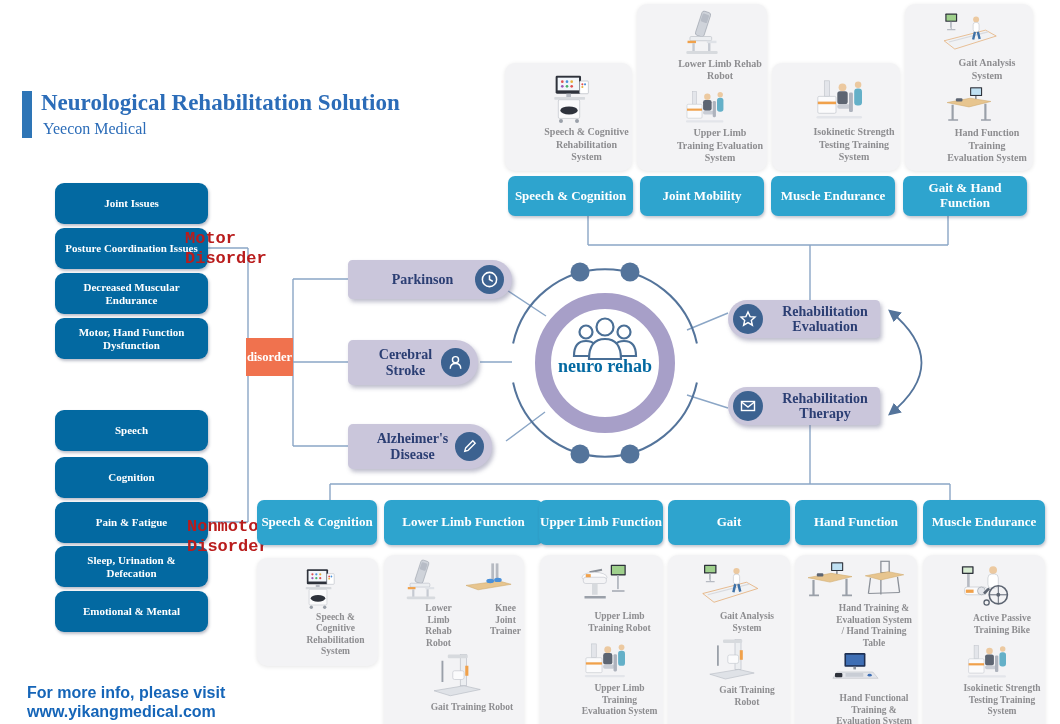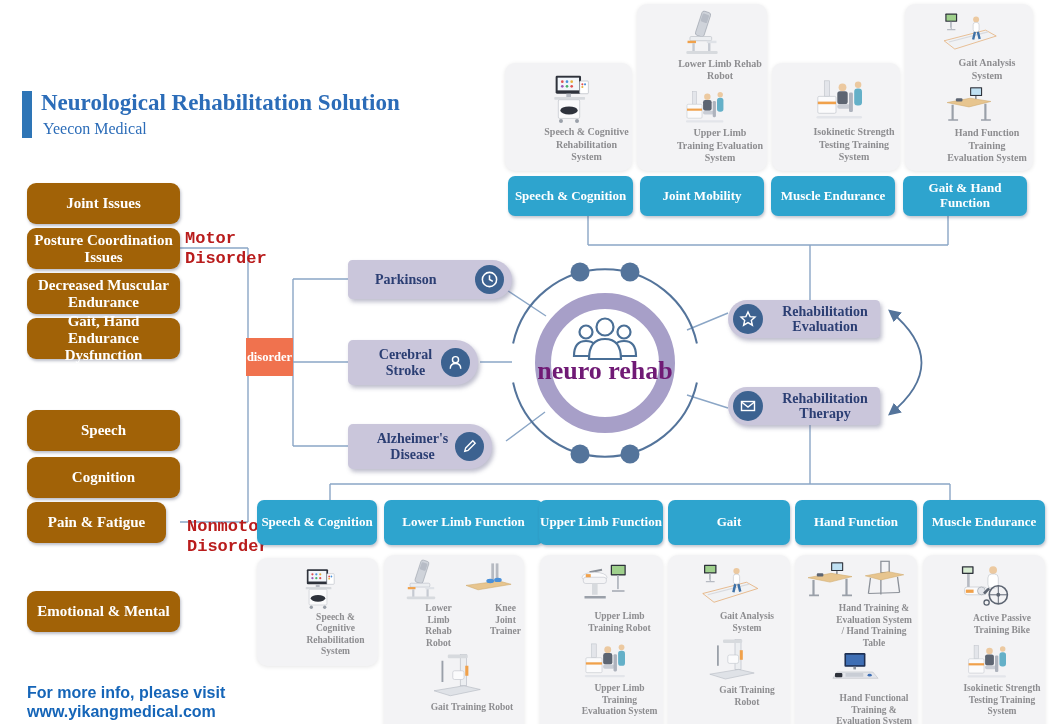--- a/index.html
+++ b/index.html
@@ -9,38 +9,38 @@
   svg{display:block;}
   #wires{position:absolute;left:0;top:0;z-index:0;pointer-events:none;}
   .z1{z-index:1;}
   
   .title-bar{background:#2e75b6;}
   .title{color:#2b6cb8;font-weight:bold;font-size:23px;white-space:nowrap;}
   .subtitle{color:#2b6cb8;font-size:16px;}
   
   .btn{display:flex;align-items:center;justify-content:center;text-align:center;
        color:#fff;font-weight:bold;line-height:1.12;}
-  .btn-blue{background:#a16207;border-radius:9px;font-size:15px;
-            box-shadow:1px 2px 3px rgba(60,70,100,.35);padding:2px 6px;box-sizing:border-box;}
+  .btn-blue{background:#0369a1;border-radius:9px;font-size:11px;
+            box-shadow:1px 2px 3px rgba(60,70,100,.35);padding:2px 6px;box-sizing:border-box;margin-left:28px;}
   .btn-teal{background:#2ea4ce;border-radius:7px;font-size:13px;
             box-shadow:1px 2px 3px rgba(60,70,100,.30);padding:2px 0;box-sizing:border-box;}
   .cat-note{color:#b91c1c;font-family:Liberation Mono, monospace;font-weight:bold;
             font-size:17px;line-height:1.15;}
   .disorder-box{background:#f0724e;color:#fff;font-weight:bold;font-size:12.5px;
                 display:flex;align-items:center;justify-content:center;}
   
   .pill{background:#cac6db;color:#2b3e73;font-weight:bold;display:flex;align-items:center;
         box-shadow:2px 3px 4px rgba(110,110,145,.45);box-sizing:border-box;line-height:1.1;}
-  .pill-l{border-radius:5px 22px 22px 5px;text-align:center;
+  .pill-l{border-radius:5px 22px 22px 5px;justify-content:center;text-align:center;
           font-size:14px;padding-right:42px;padding-left:27px;}
   .pill-r{border-radius:22px 5px 5px 22px;justify-content:center;text-align:center;
           font-size:14px;padding-left:42px;}
   .picon{position:absolute;border-radius:50%;background:#3c6290;display:flex;
          align-items:center;justify-content:center;}
-  .hub-text{color:#701a75;font-weight:bold;font-size:26px;text-align:center;}
+  .hub-text{color:#0369a1;font-weight:bold;font-size:18px;text-align:center;}
   
   .card{position:absolute;background:#f3f3f5;border-radius:10px;
         box-shadow:0 1px 4px rgba(0,0,0,.10);display:flex;flex-direction:column;
         align-items:center;box-sizing:border-box;padding:4px 3px;z-index:1;}
   .plabel{color:#8d8d90;font-weight:bold;text-align:center;line-height:1.22;font-size:10px;padding-left:36px;}
   .plabel-sm{font-size:9.5px;}
   .prow{display:flex;flex-direction:row;align-items:flex-start;justify-content:center;width:100%;}
   .pcol{display:flex;flex-direction:column;align-items:center;flex:1;}
   .footer{color:#1565b8;font-family:"Liberation Sans",sans-serif;font-weight:bold;
           font-size:16px;line-height:1.2;}
@@ -191,25 +191,26 @@
     <path d="M890 311 Q953 363 890 414" fill="none" stroke="#54749b" stroke-width="1.8" marker-start="url(#arrow)" marker-end="url(#arrow)"></path>
   </svg>
 
   <div class="abs z1 title-bar" style="left:22px;top:91px;width:10px;height:47px;"></div>
   <div class="abs z1 title" style="left:41px;top:90px;">Neurological Rehabilitation Solution</div>
   <div class="abs z1 subtitle" style="left:43px;top:120px;">Yeecon Medical</div>
 
   <div class="abs z1 btn btn-blue" style="left:27px;top:183px;width:153px;height:41px;">Joint Issues</div>
   <div class="abs z1 btn btn-blue" style="left:27px;top:228px;width:153px;height:41px;">Posture Coordination Issues</div>
   <div class="abs z1 btn btn-blue" style="left:27px;top:273px;width:153px;height:41px;">Decreased Muscular Endurance</div>
-  <div class="abs z1 btn btn-blue" style="left:27px;top:318px;width:153px;height:41px;">Gait, Hand Endurance Dysfunction</div>
+  <div class="abs z1 btn btn-blue" style="left:27px;top:318px;width:153px;height:41px;">Motor, Hand Function Dysfunction</div>
 
   <div class="abs z1 btn btn-blue" style="left:27px;top:410px;width:153px;height:41px;">Speech</div>
   <div class="abs z1 btn btn-blue" style="left:27px;top:457px;width:153px;height:41px;">Cognition</div>
-  <div class="abs z1 btn btn-blue" style="left:27px;top:502px;width:139px;height:41px;">Pain &amp; Fatigue</div>
+  <div class="abs z1 btn btn-blue" style="left:27px;top:502px;width:153px;height:41px;">Pain &amp; Fatigue</div>
+  <div class="abs z1 btn btn-blue" style="left:27px;top:546px;width:153px;height:41px;">Sleep, Urination &amp; Defecation</div>
   <div class="abs z1 btn btn-blue" style="left:27px;top:591px;width:153px;height:41px;">Emotional &amp; Mental</div>
 
   <div class="abs z1 cat-note" style="left:185px;top:229px;width:110px;">Motor Disorder</div>
   <div class="abs z1 cat-note" style="left:187px;top:517px;width:72px;">Nonmotor Disorder</div>
   <div class="abs z1 disorder-box" style="left:246px;top:338px;width:47px;height:38px;">disorder</div>
 
   <div class="abs z1 pill pill-l" style="left:348px;top:260px;width:164px;height:39px;">
     <span>Parkinson</span>
     <span class="picon" style="right:8px;top:5px;width:29px;height:29px;">
       <svg width="19" height="19" viewBox="0 0 20 20">

